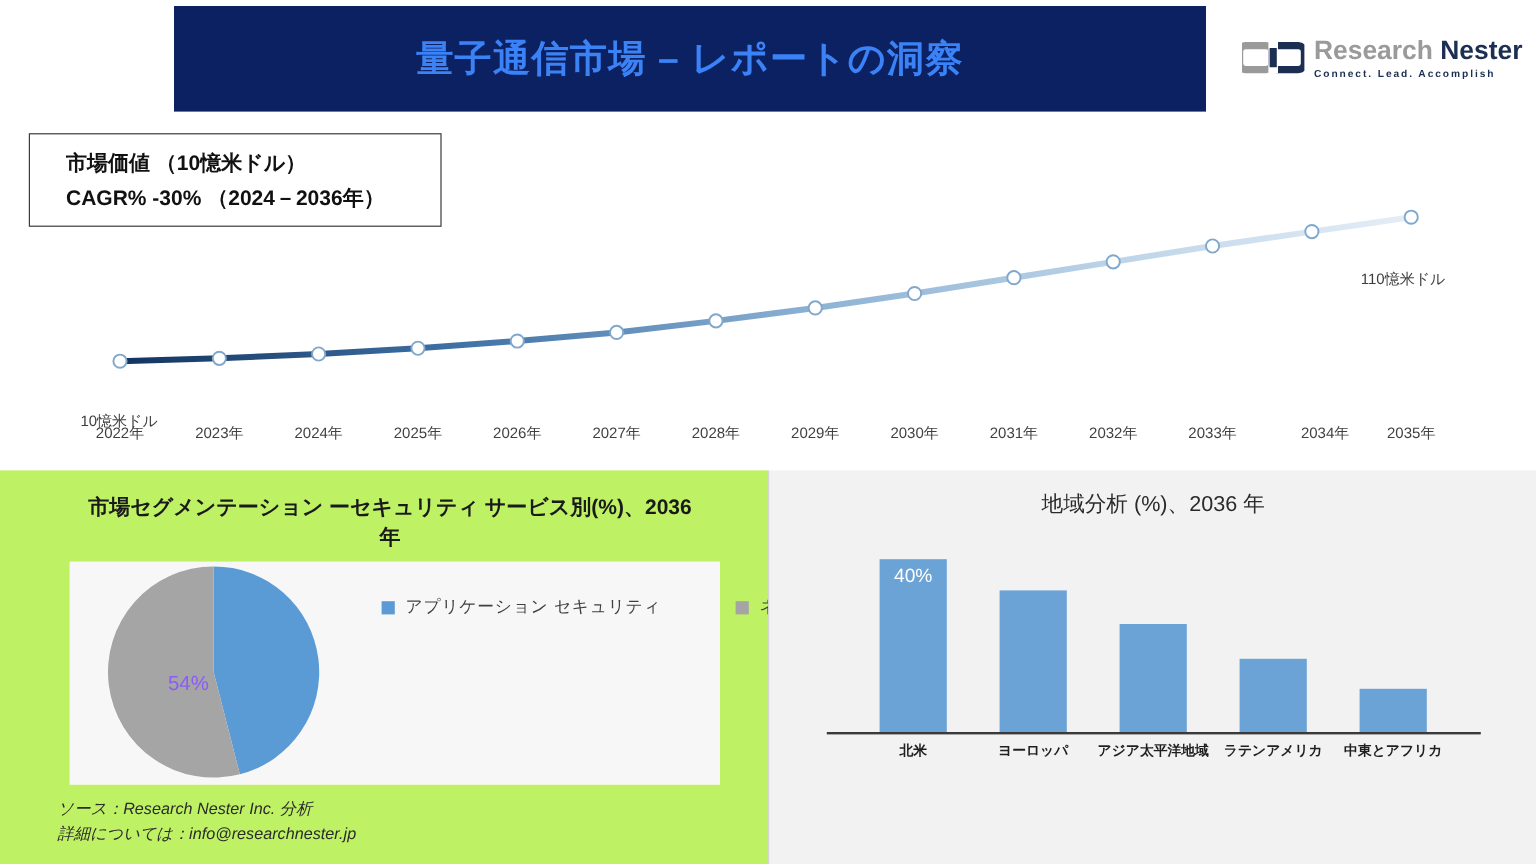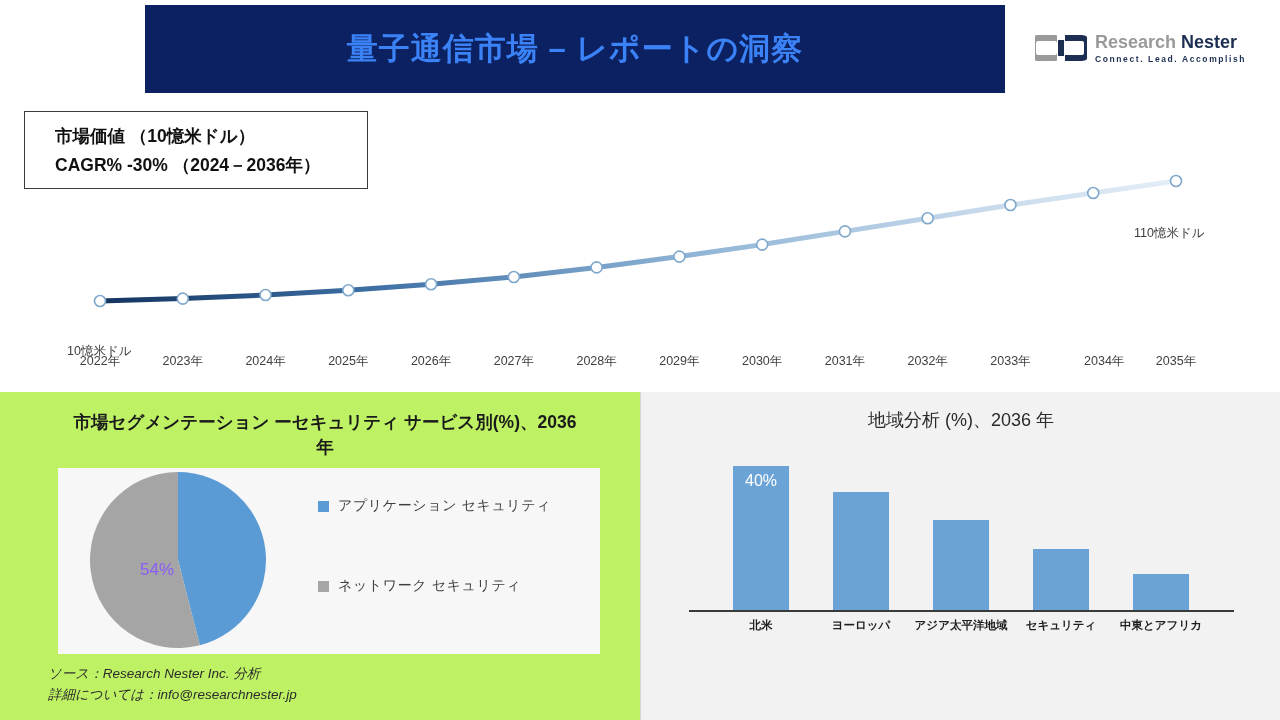--- a/index.html
+++ b/index.html
@@ -40,21 +40,21 @@
   #logo {
     position: absolute;
     left: 1035px; top: 22px;
     width: 225px; height: 52px;
     display: flex;
     align-items: center;
     gap: 8px;
   }
   #logo-mark { width: 52px; height: 34px; flex: none; }
   #logo-words { display: flex; flex-direction: column; line-height: 1; }
-  #logo-name { font-size: 18px; font-weight: bold; white-space: nowrap; }
+  #logo-name { font-size: 22px; font-weight: bold; white-space: nowrap; }
   #logo-name .gray { color: #9a9a9a; }
   #logo-name .navy { color: #1c2f52; }
   #logo-tagline {
     font-size: 8.5px;
     font-weight: bold;
     color: #1c2f52;
     letter-spacing: 1.6px;
     margin-top: 4px;
     white-space: nowrap;
   }
@@ -139,21 +139,21 @@
     position: absolute;
     left: 140px; top: 560px;
     font-size: 17px;
     color: #8b5cf6;
     z-index: 4;
   }
   #pie-legend {
     position: absolute;
     left: 318px; top: 105px;
     display: flex;
-    flex-direction: column;
+    flex-direction: row;
     gap: 62px;
     justify-content: space-between;
   }
   .legend-row { display: flex; align-items: center; gap: 9px; }
   .legend-swatch { width: 11px; height: 11px; flex: none; }
   .legend-label {
     font-size: 14px;
     color: #3f3f3f;
     letter-spacing: 0.6px;
     white-space: nowrap;
@@ -344,16 +344,16 @@
       <div class="bar" style="height: 118.5px; left: 122px;"></div>
       <div class="bar" style="height: 89.7727px; left: 222px;"></div>
       <div class="bar" style="height: 61.0455px; left: 322px;"></div>
       <div class="bar" style="height: 35.9091px; left: 422px;"></div>
     </div>
   <div id="bar-axis-line"></div>
   <div id="bar-categories">
       <div class="bar-cat" style="left: 50px;">北米</div>
       <div class="bar-cat" style="left: 150px;">ヨーロッパ</div>
       <div class="bar-cat" style="left: 250px;">アジア太平洋地域</div>
-      <div class="bar-cat" style="left: 350px;">セキュリティ</div>
+      <div class="bar-cat" style="left: 350px;">ラテンアメリカ</div>
       <div class="bar-cat" style="left: 450px;">中東とアフリカ</div>
     </div>
 </div>
 
 </body></html>

